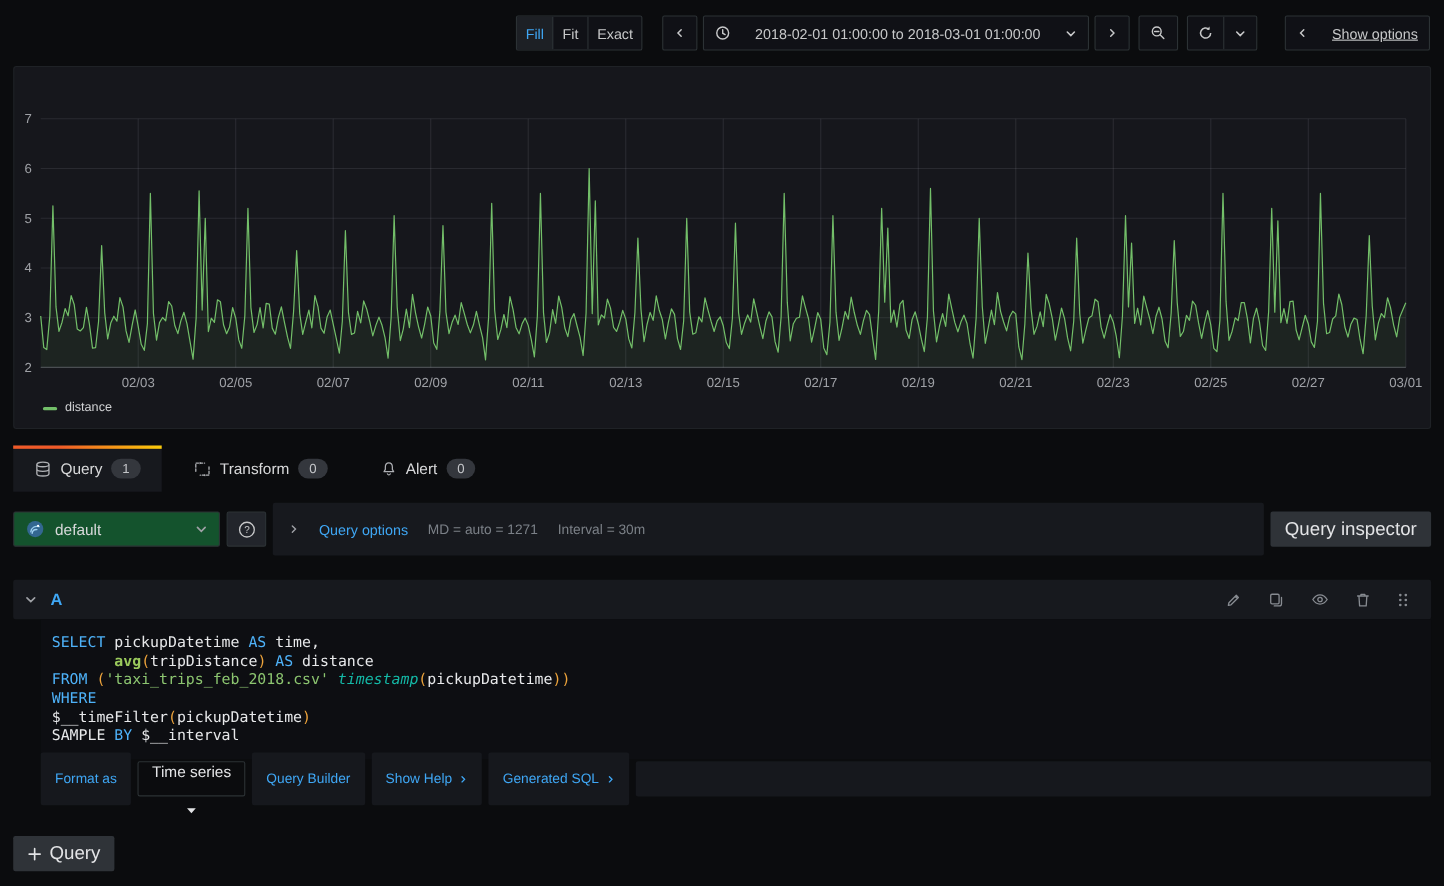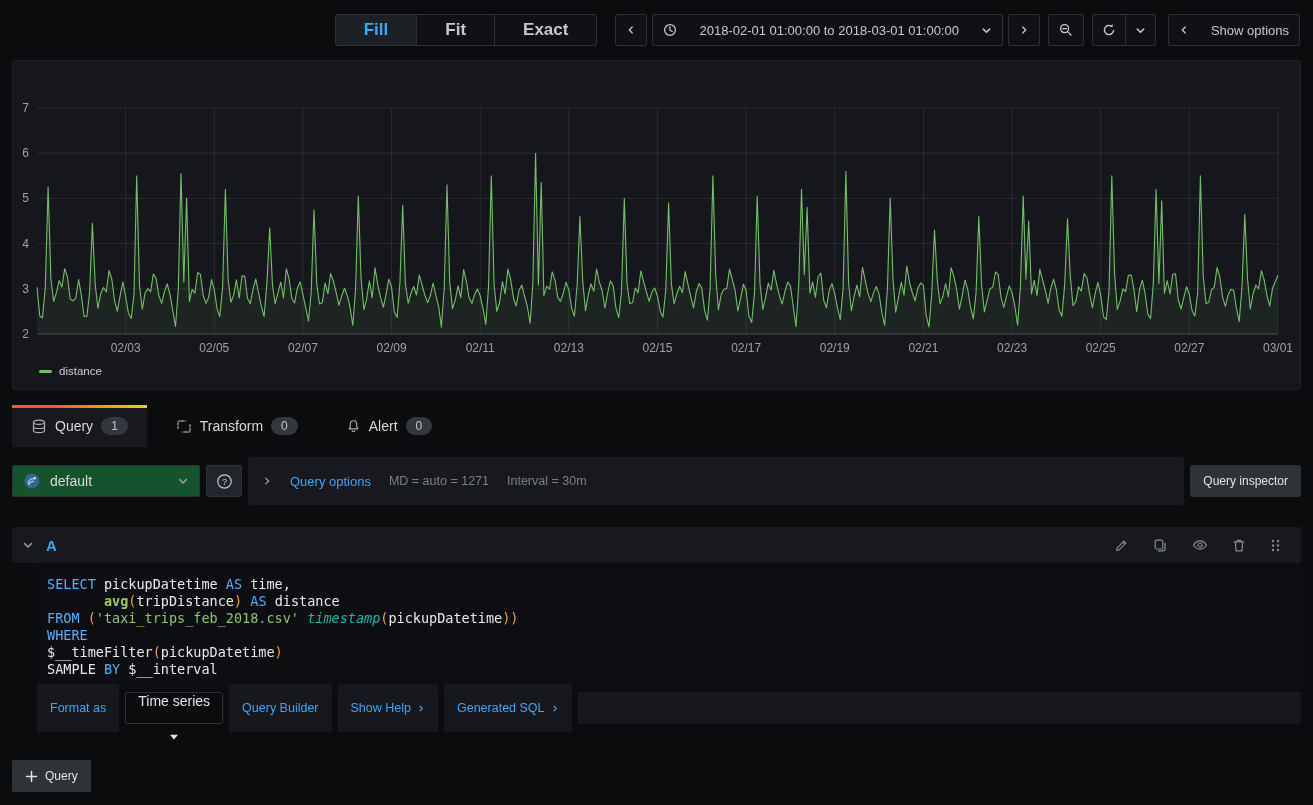--- a/index.html
+++ b/index.html
@@ -9,30 +9,30 @@
 
   
   .topbar { height:60px; display:flex; align-items:center; justify-content:flex-end;
             gap:8px; padding:0 13px; }
   .btn { height:32px; display:inline-flex; align-items:center; gap:22px; padding:0 10px;
          background:#101116; border:1px solid #2c3235; border-radius:2px; color:#c7c8c9;
          font-size:13px; font-weight:500; cursor:pointer; white-space:nowrap; }
   .btn .ic { display:inline-flex; color:#c7c8c9; }
   .radio-group { display:flex; height:32px; border:1px solid #2c3235; border-radius:2px;
                  background:#101116; overflow:hidden; margin-right:10px; }
-  .radio { padding:0 28px; display:flex; align-items:center; font-size:17px; font-weight:700;
+  .radio { padding:0 8px; display:flex; align-items:center; font-size:13px; font-weight:400;
            color:#c7c8c9; cursor:pointer; border-right:1px solid #2c3235; }
   .radio:last-child { border-right:none; }
   .radio.active { color:#3fa7f5; background:#1d2025; }
   .nav-group { display:flex; align-items:center; gap:5px; }
   .joined { display:flex; height:32px; border:1px solid #2c3235; border-radius:2px;
             background:#101116; overflow:hidden; }
   .joined .seg { display:flex; align-items:center; padding:0 9px; color:#c7c8c9; cursor:pointer; }
   .joined .seg + .seg { border-left:1px solid #2c3235; }
-  .show-options { margin-left:4px; }
+  .show-options { margin-left:17px;text-decoration:underline; }
 
   
   .panel { position:relative; margin:0 12px; height:330px; background:#16171c;
            border:1px solid #1f2226; border-radius:3px; }
   .panel-title { text-align:center; padding-top:10px; font-size:13px; font-weight:600; color:#dcdde0; }
   .chart-wrap { position:absolute; left:0; top:30px; width:1289px; height:262px; }
   .legend { position:absolute; left:26px; top:304px; display:flex; align-items:center; gap:7px;
             font-size:11.5px; color:#d0d1d3; cursor:pointer; }
   .legend .dash { width:13px; height:3px; border-radius:2px; }
 
@@ -54,21 +54,21 @@
                color:#d8d9da; cursor:pointer; }
   .ds-picker .chev { margin-left:auto; color:#9fa1a6; display:inline-flex; }
   .help-btn { width:36px; height:32px; display:flex; align-items:center; justify-content:center;
               background:#22252b; border:1px solid #2c3235; border-radius:2px; color:#c7c8c9; cursor:pointer; }
   .qopts { flex:1; height:48px; display:flex; align-items:center; gap:18px; padding:0 14px;
            background:#17191e; border-radius:2px; }
   .qopts .caret { color:#9fa1a6; display:inline-flex; cursor:pointer; }
   .link-blue { color:#3fa7f5; font-size:13px; font-weight:500; cursor:pointer; }
   .stat { color:#7b8087; font-size:12.5px; }
   .sec-btn { height:32px; display:inline-flex; align-items:center; gap:7px; padding:0 13px;
-             background:#2f3338; border:none; border-radius:2px; color:#e3e4e6; font-size:12px;
+             background:#2f3338; border:none; border-radius:2px; color:#e3e4e6; font-size:17px;
              font-weight:500; cursor:pointer; }
 
   
   .qcard { margin:30px 12px 0 12px; }
   .qhead { height:36px; background:#17191e; border-radius:2px; display:flex; align-items:center;
            padding:0 14px 0 10px; gap:12px; }
   .qhead .collapse { color:#9fa1a6; display:inline-flex; cursor:pointer; }
   .ref-id { color:#3fa7f5; font-size:15px; font-weight:700; cursor:pointer; }
   .qhead .spacer { flex:1; }
   .icon-btn { color:#878b91; display:inline-flex; cursor:pointer; padding:0 6px; }

